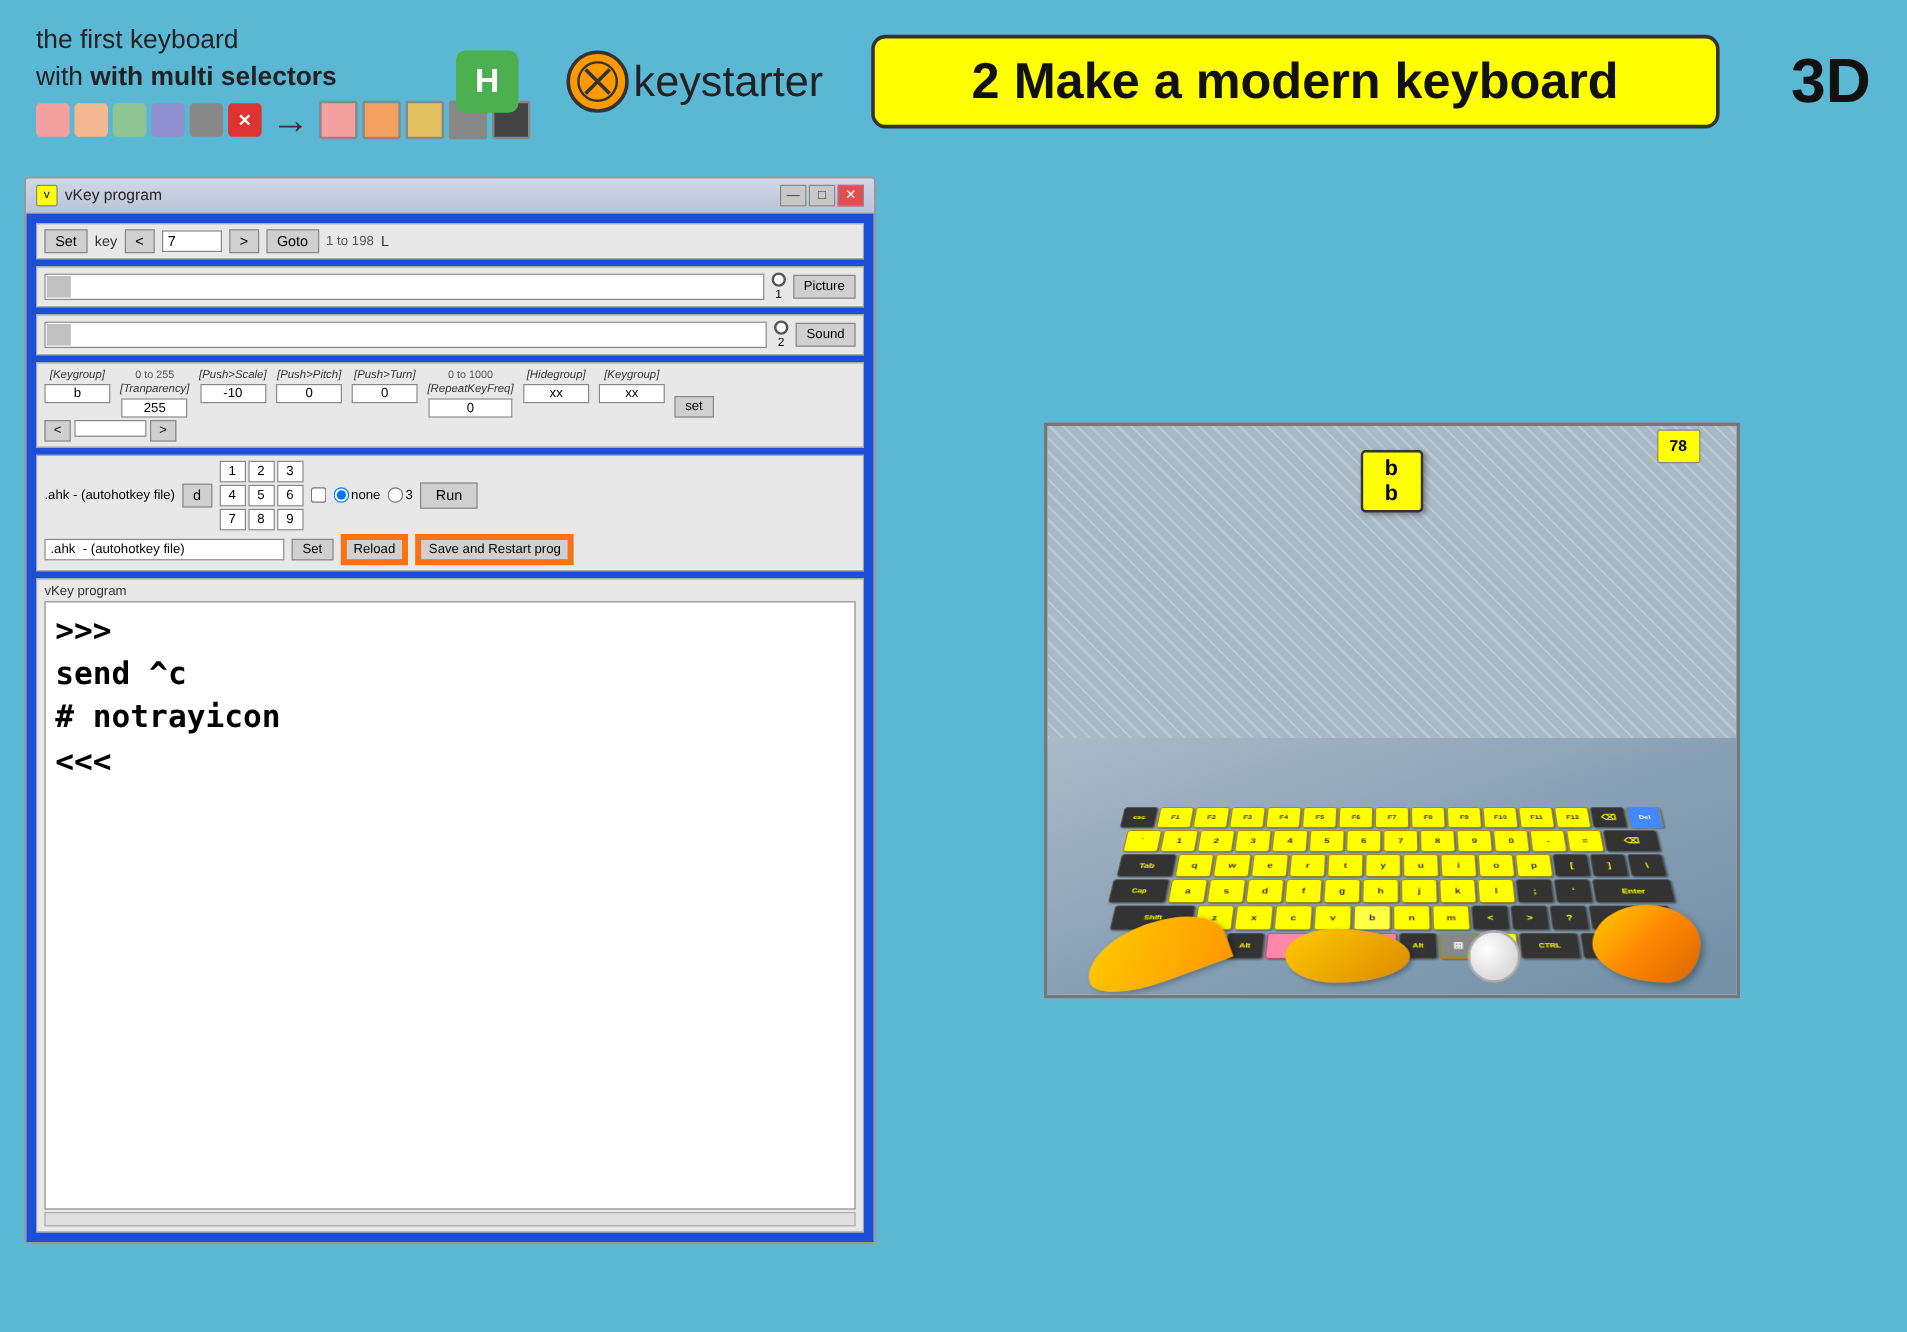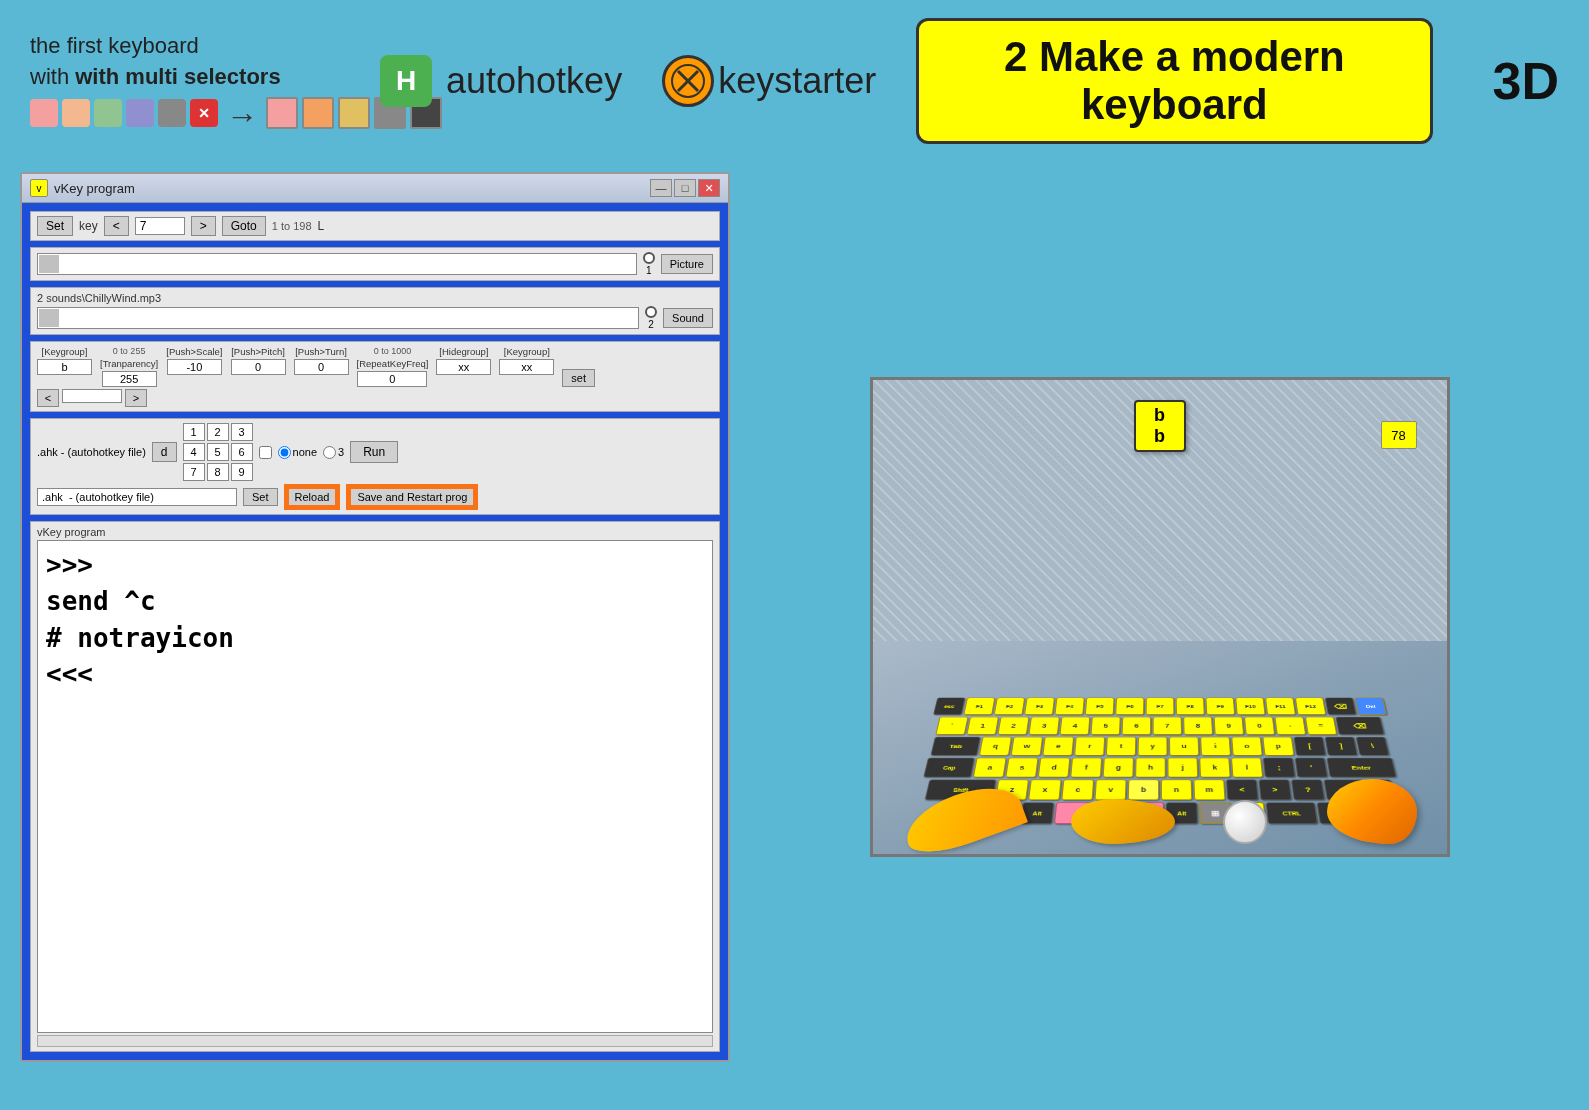--- a/index.html
+++ b/index.html
@@ -342,20 +342,21 @@
     .params-section {
       background: #e8e8e8;
       border: 1px solid #aaa;
       padding: 4px 6px;
     }
 
     .param-label {
       font-size: 9.5px;
       color: #333;
       text-align: center;
+      font-style: italic;
     }
 
     .param-range {
       font-size: 9px;
       color: #555;
     }
 
     .param-input {
       width: 55px;
       border: 1px solid #888;
@@ -638,22 +639,21 @@
       right: 30px;
       background: #ffff00;
       border: 1px solid #888;
       border-radius: 2px;
       width: 36px;
       height: 28px;
       display: flex;
       align-items: center;
       justify-content: center;
       font-size: 13px;
-      font-weight: normal;
-      margin-top: 38px;
+      font-weight: bold;
     }
 
     
     .kb3d-bottom-objects {
       position: absolute;
       bottom: 10px;
       left: 0;
       right: 0;
       display: flex;
       justify-content: space-around;
@@ -709,21 +709,20 @@
         <div class="cbox-after" style="background:#f4a060;"></div>
         <div class="cbox-after" style="background:#e0c060;"></div>
         <div class="cbox-after" style="background:#888888;"></div>
         <div class="cbox-after" style="background:#444444;"></div>
       </div>
     </div>
   </div>
 
   <div class="ahk-section">
     <div class="ahk-icon">H</div>
-    <span class="ahk-label">autohotkey</span>
   </div>
 
   <div class="keystarter-section">
     <div class="ks-icon">
       <svg viewBox="0 0 36 36">
         <circle cx="18" cy="18" r="16" fill="#f90" stroke="#333" stroke-width="2"></circle>
         <line x1="8" y1="8" x2="28" y2="28" stroke="#333" stroke-width="3"></line>
         <line x1="28" y1="8" x2="8" y2="28" stroke="#333" stroke-width="3"></line>
       </svg>
     </div>
@@ -773,21 +772,20 @@
           </div>
           <div class="radio-label">
             <div class="radio-circle"></div>
             <span class="radio-text">1</span>
           </div>
           <button class="section-btn">Picture</button>
         </div>
       </div>
 
       <div class="section-row">
-        <div class="section-label">2 sounds\ChillyWind.mp3</div>
         <div class="section-inner">
           <div class="section-scrollbar">
             <div class="scroll-thumb"></div>
           </div>
           <div class="radio-label">
             <div class="radio-circle"></div>
             <span class="radio-text">2</span>
           </div>
           <button class="section-btn">Sound</button>
         </div>

